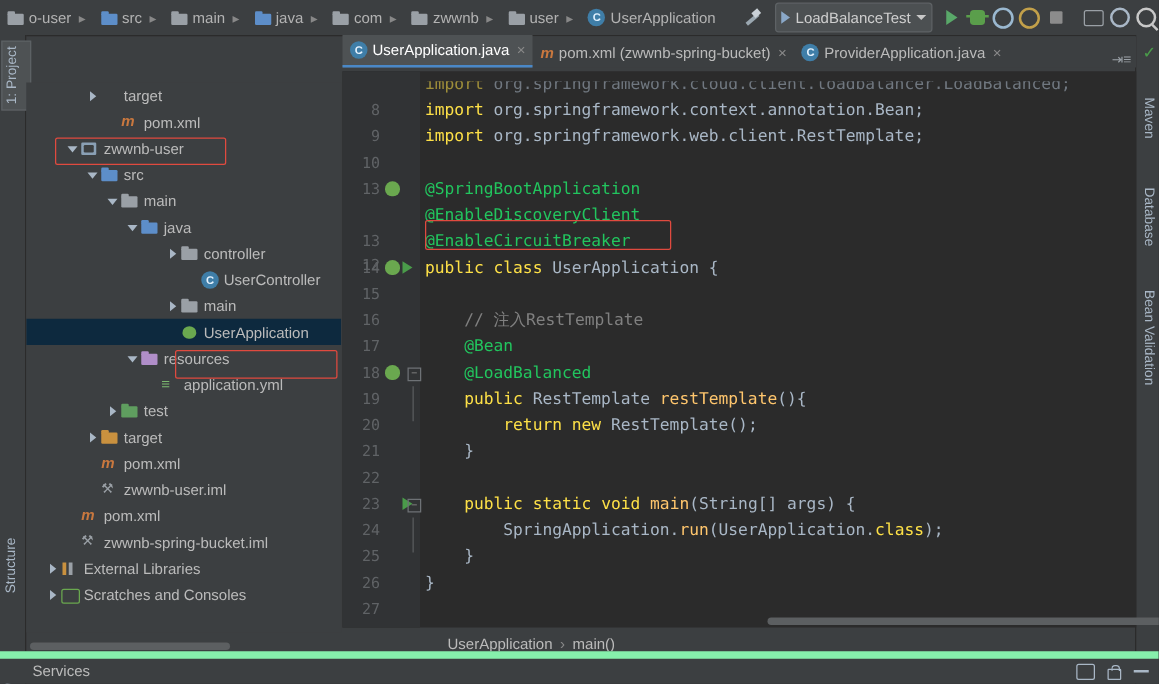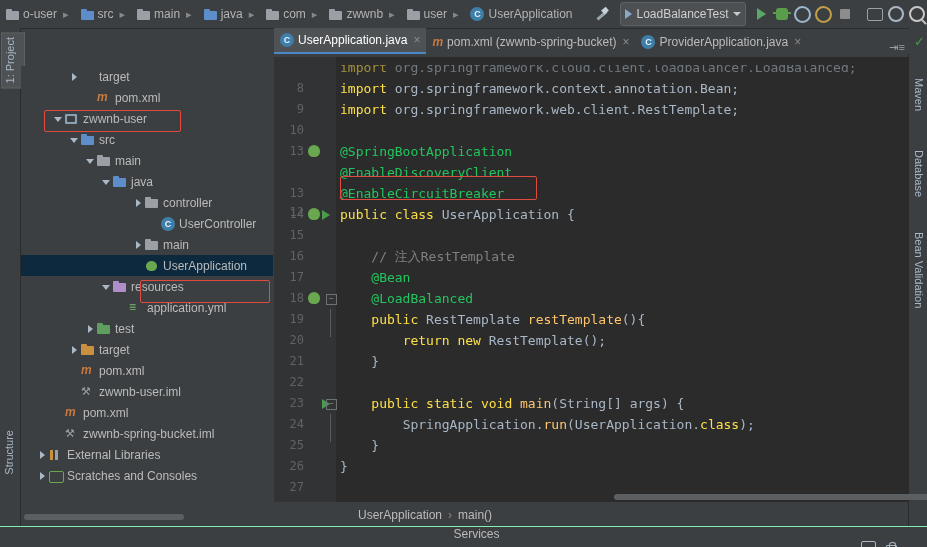--- a/index.html
+++ b/index.html
@@ -156,22 +156,21 @@
 
   
   .editor-crumb{
     position:absolute;left:274px;top:505px;width:635px;height:20px;display:flex;align-items:center;font-size:12px;color:#bbbbbb;
   }
   .editor-crumb .sep{margin:0 6px;color:#888;}
 
   
   .statusbar{
     position:absolute;left:0;bottom:0;width:927px;height:20px;background:#3c3f41;display:flex;align-items:center;
-    border-top:1px solid #86efac;
-    flex-direction:column;
+    border-top:6px solid #86efac;
   }
   .statusbar .services{margin-left:26px;color:#bbbbbb;font-size:12px;}
   .watermark{
     position:absolute;right:24px;bottom:20px;color:#e8e8e8;font-size:14px;font-family:"Liberation Sans", sans-serif;
     text-shadow:0 1px 2px rgba(0,0,0,.8);
   }
   .sb-right{margin-left:auto;display:flex;align-items:center;gap:10px;padding-right:8px;}
   .lock{width:9px;height:7px;border:1.5px solid #a9b7c6;border-radius:1px;position:relative;margin-top:4px;}
   .lock::before{content:"";position:absolute;left:2px;top:-4px;width:5px;height:4px;border:1.5px solid #a9b7c6;border-bottom:none;border-radius:3px 3px 0 0;}
   .right-check{position:absolute;right:2px;top:34px;color:#4a9b4a;font-size:13px;}

